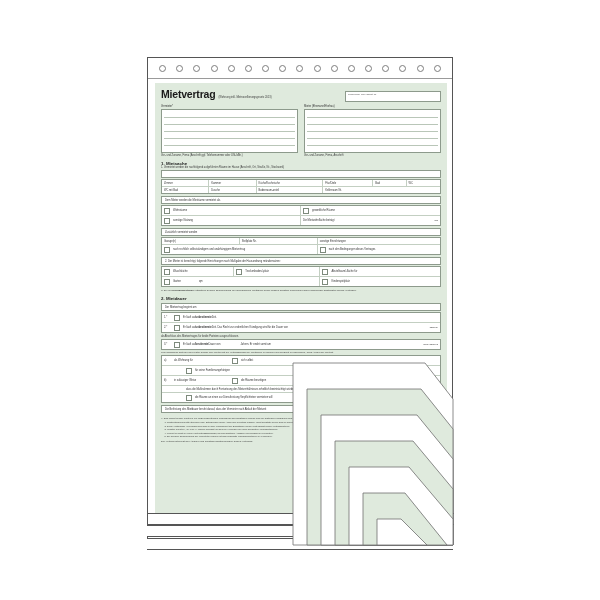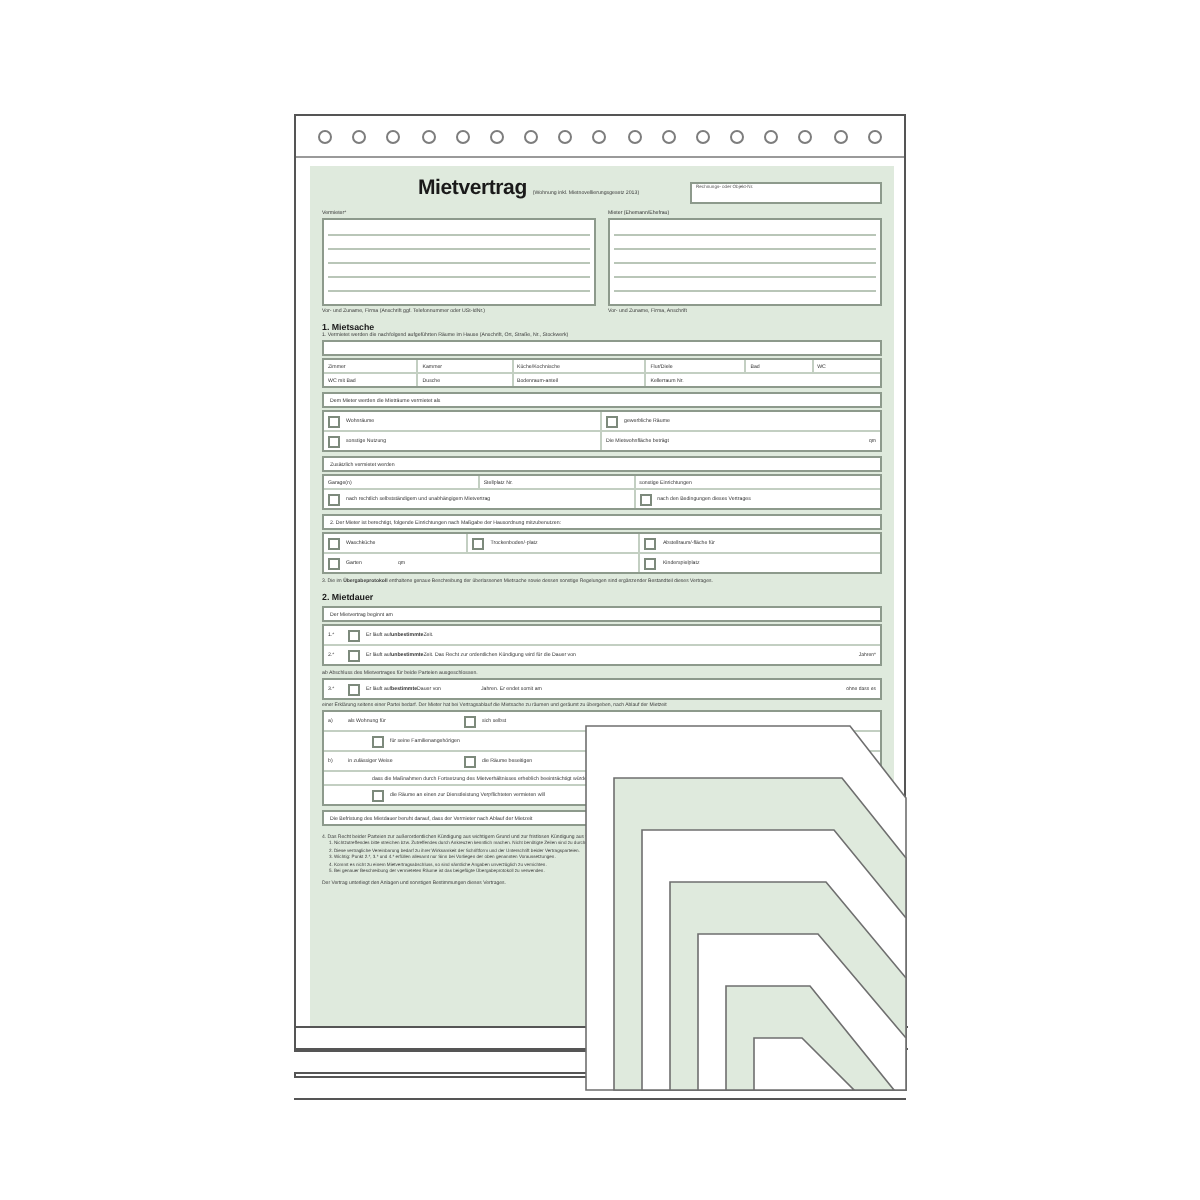--- a/index.html
+++ b/index.html
@@ -36,21 +36,21 @@
   .lbl{font-size:2.6px;color:#333;}
   .sec{font-size:4.4px;font-weight:bold;color:#1a1a1a;}
   .tiny{font-size:2.5px;color:#3c3c3c;line-height:1.25;}
   .b{font-weight:bold;}
 
   .wbox{background:#fff;border:1px solid #8d9a8c;box-sizing:border-box;}
   .wline{border-bottom:1px solid #b9c6b8;height:6px;}
   .cb{width:4px;height:4px;border:1px solid #7d8a7c;background:#fff;flex:none;margin-right:3px;}
 
   
-  #hdr{display:flex;align-items:flex-start;justify-content:space-between;margin-left:48px;}
+  #hdr{display:flex;align-items:flex-start;justify-content:space-between;}
   #stamp{width:96px;height:11px;margin-top:3px;}
   #stamp .st{font-size:2.3px;color:#555;padding:1px 2px;}
 
   #parties{display:flex;gap:6px;margin-top:3px;}
   .party{flex:1;}
   .plines{height:44px;margin-top:1px;padding:1px 2px;}
 
   
   .tbl{margin-top:1px;}
   .tr{display:flex;border-bottom:1px solid #c3cfc2;}

